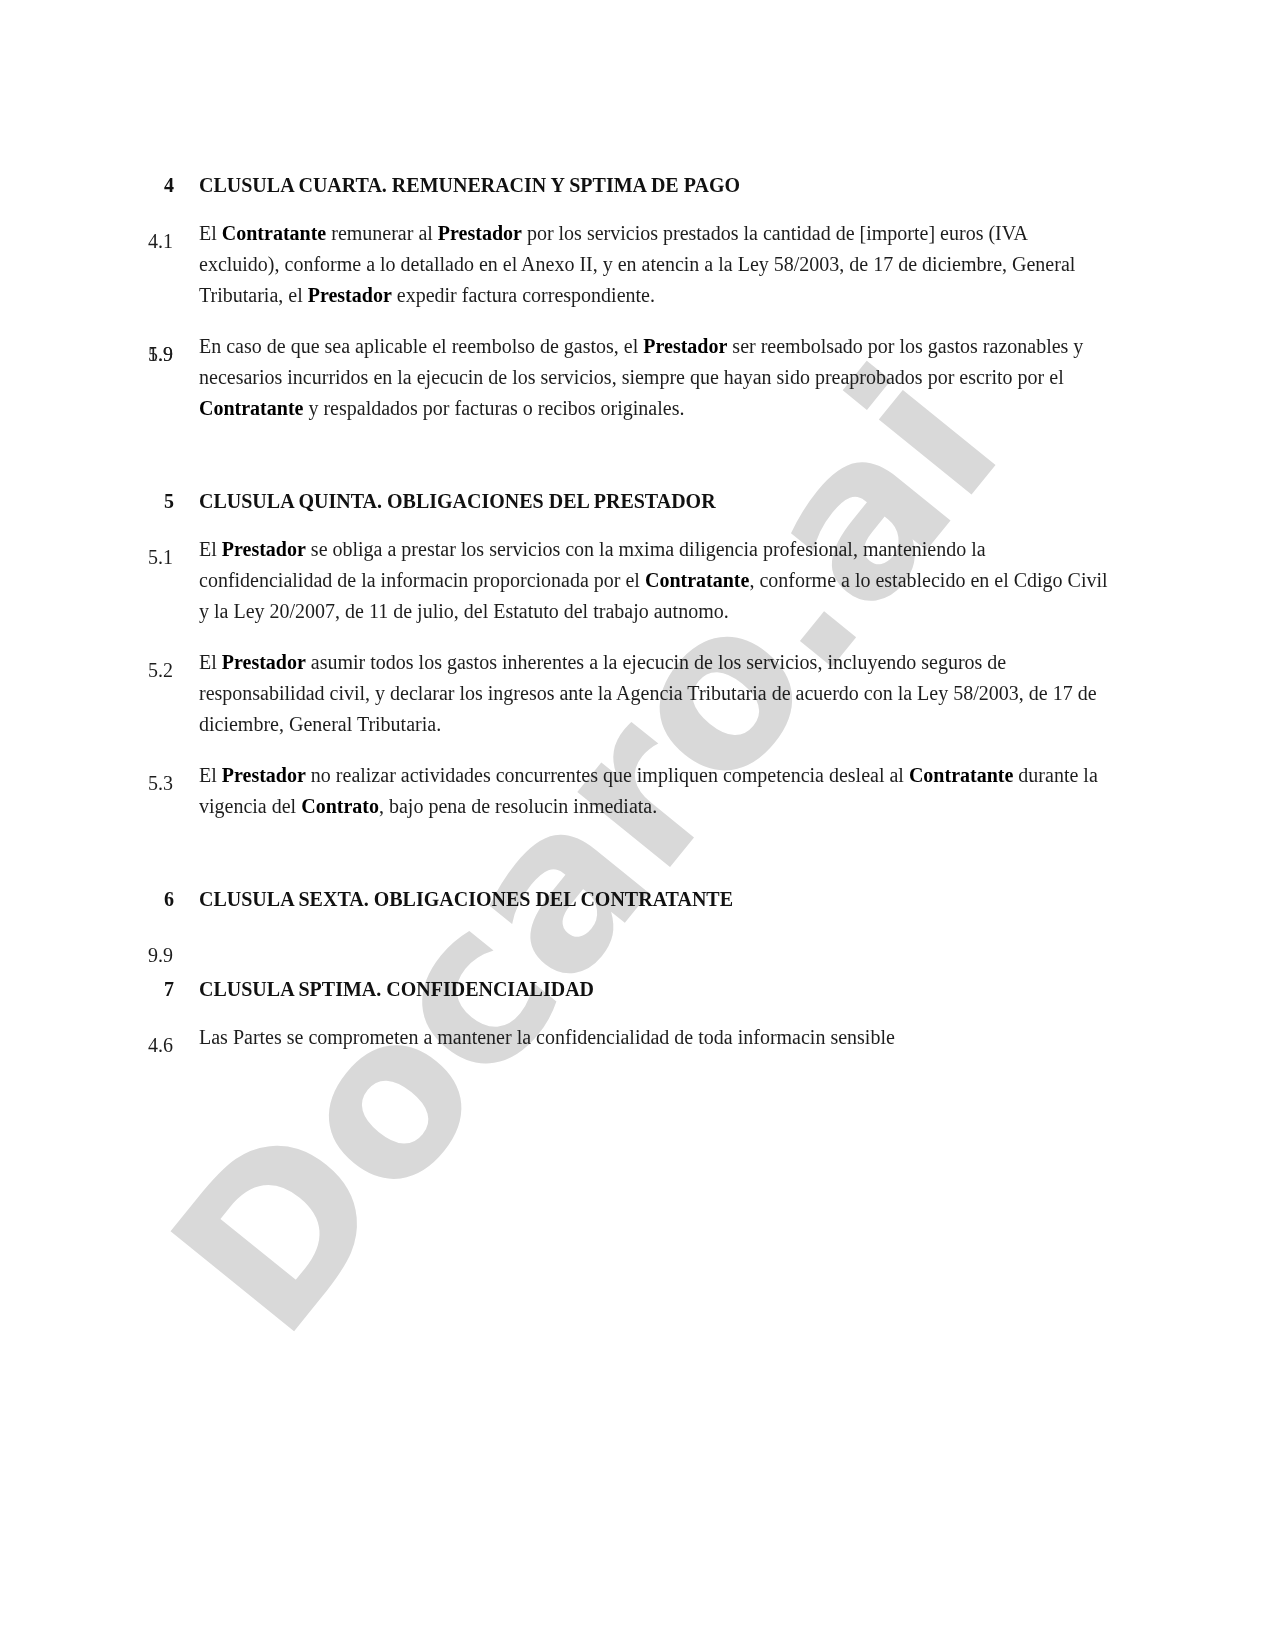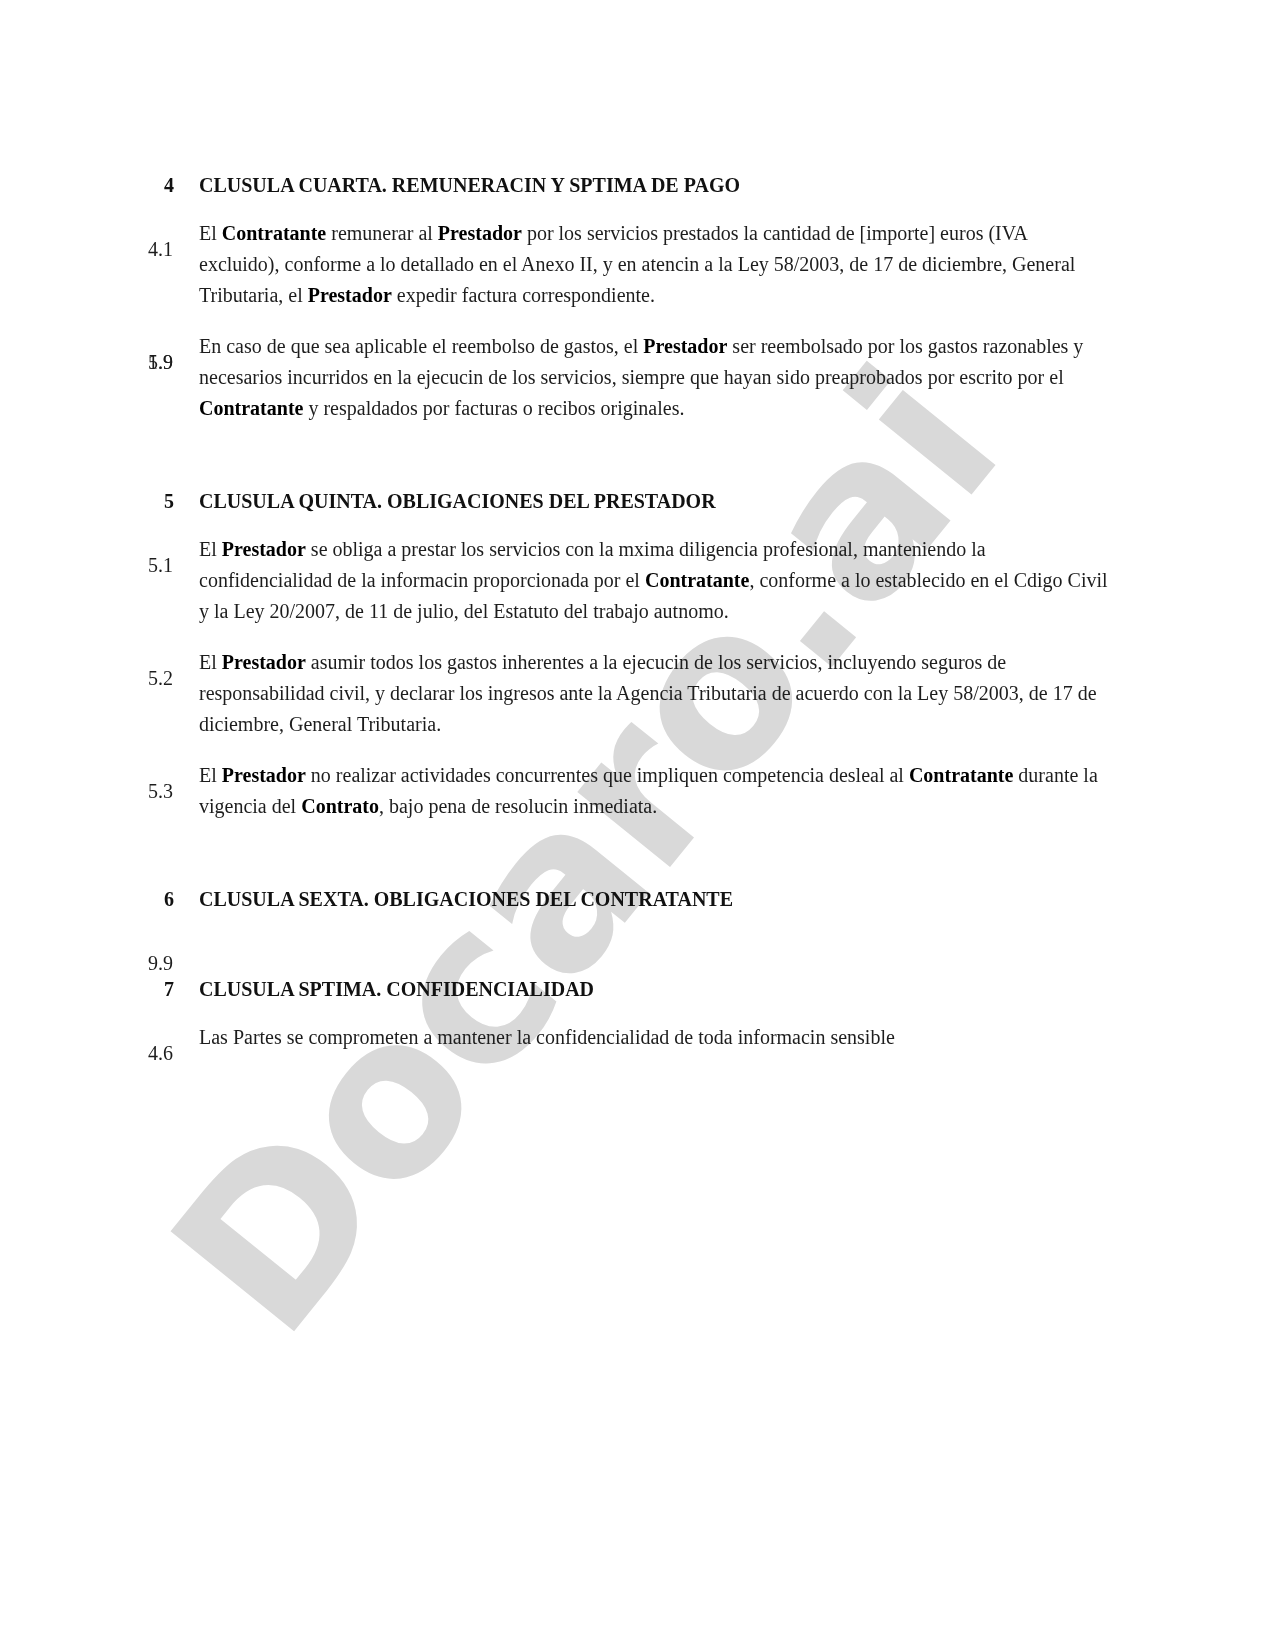--- a/index.html
+++ b/index.html
@@ -56,21 +56,21 @@
     position: relative;
     font-size: 20px;
     line-height: 31px;
     margin: 0 0 20px 0;
     max-width: 910px;
     text-align: left;
   }
   .i-num {
     position: absolute;
     left: -51px;
-    top: 16px;
+    top: 8px;
   }
   .item b, .heading b {
     font-weight: bold;
     color: #000000;
   }
 </style>
 </head>
 <body>
 
 <div class="page" style="color: rgb(29, 29, 29); background: rgb(255, 255, 255);">

